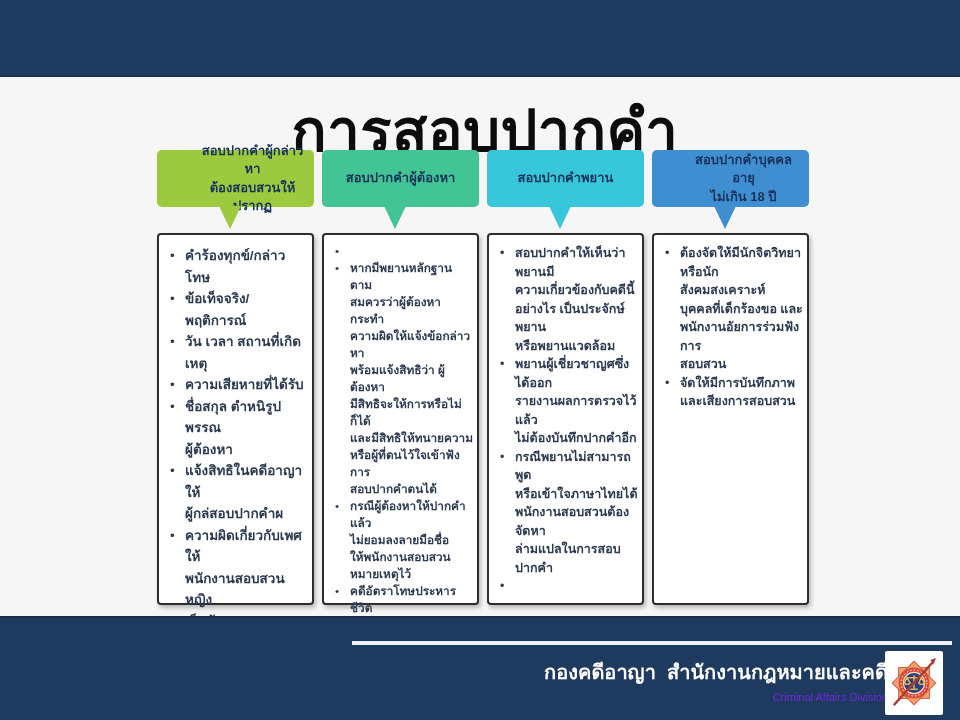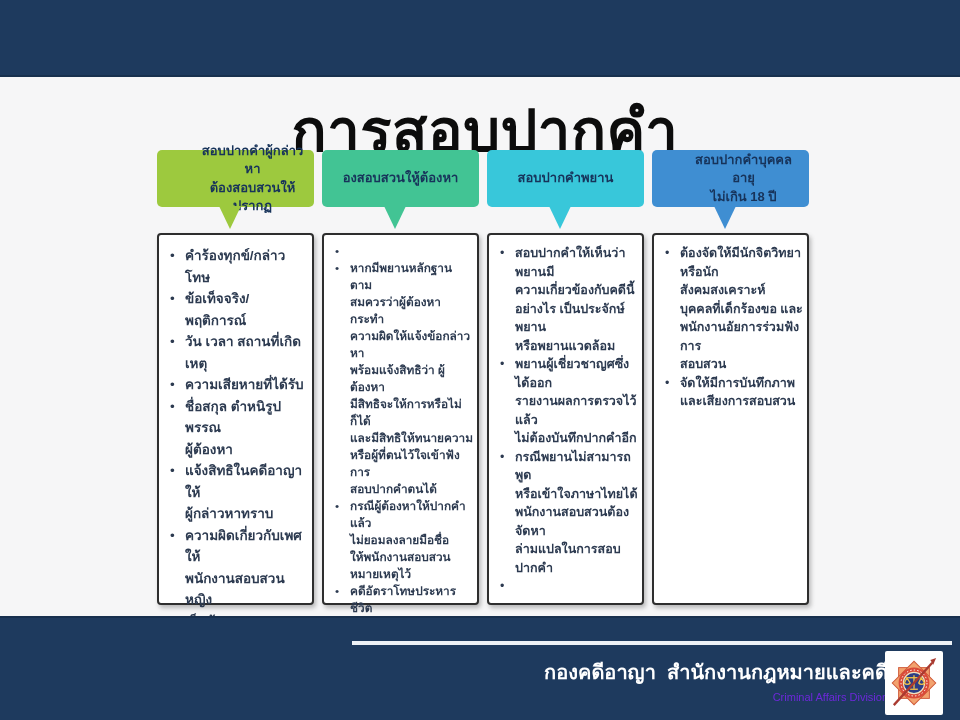--- a/index.html
+++ b/index.html
@@ -75,35 +75,35 @@
             <span class="btext">ความเสียหายที่ได้รับ</span>
           </li>
           <li>
             <span class="dot">•</span>
             <span class="btext">ชื่อสกุล ตำหนิรูปพรรณ
 ผู้ต้องหา</span>
           </li>
           <li>
             <span class="dot">•</span>
             <span class="btext">แจ้งสิทธิในคดีอาญาให้
-ผู้กล่าวหาทราบ</span>
+ผู้กล่สอบปากคำผ</span>
           </li>
           <li>
             <span class="dot">•</span>
             <span class="btext">ความผิดเกี่ยวกับเพศให้
 พนักงานสอบสวนหญิง
 เป็นผู้สอบสวน</span>
           </li>
         </ul>
     </div>
   </div>
 
   <div class="column col-1">
     <div class="tab" style="background: rgb(66, 196, 148);">
-      <span class="tab-label">องสอบสวนใหู้ต้องหา</span>
+      <span class="tab-label">สอบปากคำผู้ต้องหา</span>
       <span class="tab-tail" style="border-top-color: rgb(66, 196, 148);"></span>
     </div>
     <div class="box">
       <ul class="bullets">
           <li>
             <span class="dot">•</span>
           </li>
           <li>
             <span class="dot">•</span>
             <span class="btext">หากมีพยานหลักฐานตาม

